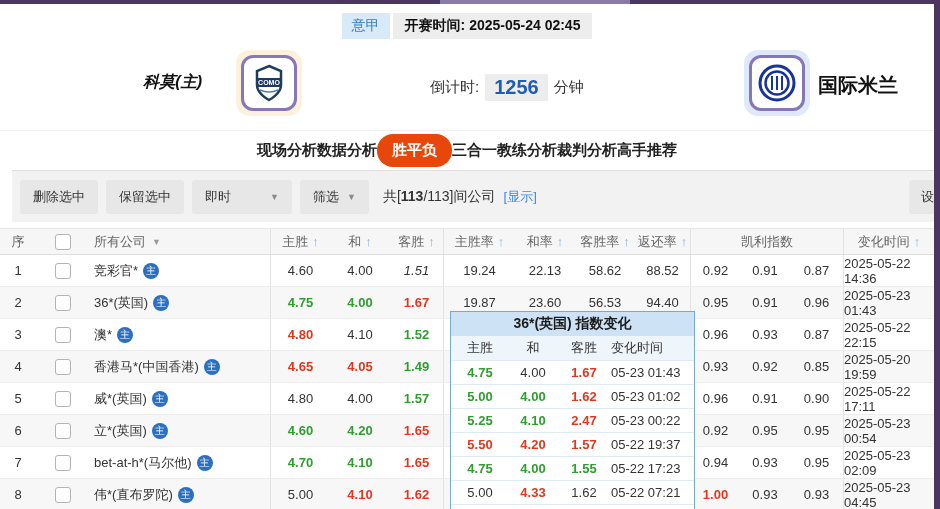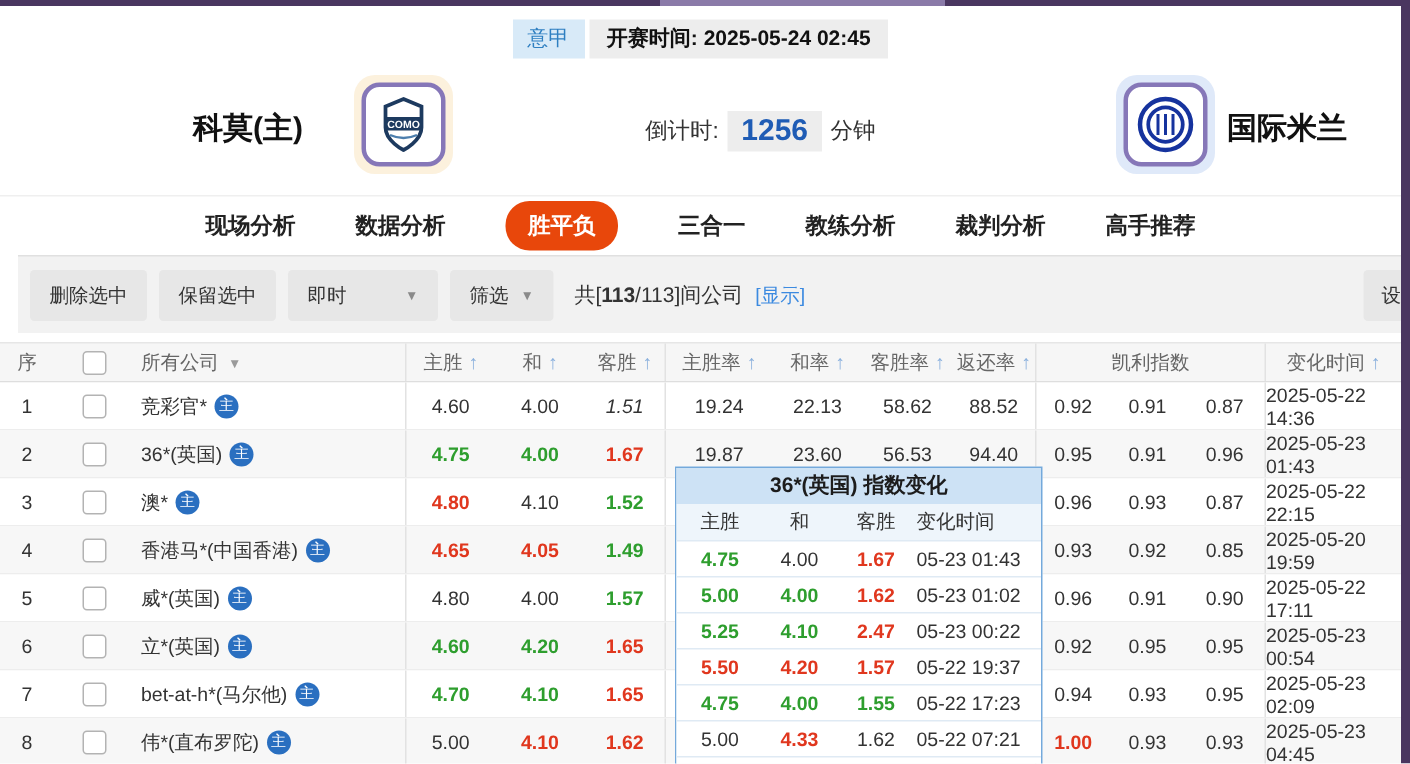--- a/index.html
+++ b/index.html
@@ -12,32 +12,32 @@
   .topbar { position:absolute; top:0; left:0; width:940px; height:4px; background:#4a3660; z-index:60; }
   .topbar-thumb { position:absolute; top:0; left:440px; width:190px; height:4px; background:#8a7aa8; }
   .rightbar { position:absolute; top:0; right:0; width:6px; height:509px; background:#4a3660; z-index:60; }
 
   
   .match-info { position:absolute; top:13px; left:0; width:934px; display:flex; justify-content:center; gap:3px; font-size:14px; }
   .chip-league { background:#d8eaf8; color:#2e7fc1; padding:4px 10px; }
   .chip-kickoff { background:#ededed; color:#111; font-weight:bold; padding:4px 12px; }
 
   
-  .home-name { position:absolute; top:72px; left:80px; width:122px; text-align:right; font-size:20px; font-weight:bold; color:#111; }
+  .home-name { position:absolute; top:72px; left:80px; width:122px; text-align:right; font-size:16px; font-weight:bold; color:#111;font-style:italic; }
   .away-name { position:absolute; top:72px; left:818px; font-size:20px; font-weight:bold; color:#111; }
   .logo { position:absolute; top:50px; width:66px; height:66px; border-radius:14px; display:flex; align-items:center; justify-content:center; }
   .home-logo { left:236px; background:#fcf1dd; }
   .away-logo { left:744px; background:#dfe9f9; }
   .logo-inner { width:56px; height:56px; border:3px solid #8677b8; border-radius:12px; background:#fff; display:flex; align-items:center; justify-content:center; }
   .countdown { position:absolute; top:74px; left:430px; display:flex; align-items:center; gap:6px; font-size:15px; color:#333; }
   .countdown-value { background:#ededed; color:#1f5cb5; font-size:20px; font-weight:bold; padding:2px 9px; }
 
   
   .nav { position:absolute; top:130px; left:0; width:934px; height:40px; border-top:1px solid #efefef;
-         display:flex; justify-content:center; align-items:center; gap:40px; font-size:15px; font-weight:bold; color:#222; }
+         display:flex; justify-content:center; align-items:center; font-size:15px; font-weight:bold; color:#222; }
   .nav-tab { cursor:pointer; white-space:nowrap; }
   .nav-tab.active { background:#e8470b; color:#fff; border-radius:16px; padding:7px 15px; }
 
   
   .toolbar { position:absolute; top:170px; left:12px; width:934px; height:52px; background:#f2f2f2; border-top:1px solid #e0e0e0;
              display:flex; align-items:center; gap:8px; padding-left:8px; font-size:13px; }
   .tbtn { background:#e7e7e7; border-radius:3px; padding:8px 13px; color:#333; white-space:nowrap; }
   .tdrop { background:#e7e7e7; border-radius:3px; padding:8px 13px; color:#333; display:flex; align-items:center; white-space:nowrap; }
   .tdrop .caret { color:#8a8a8a; font-size:9px; margin-left:8px; }
   .tdrop.wide { width:100px; justify-content:space-between; }

